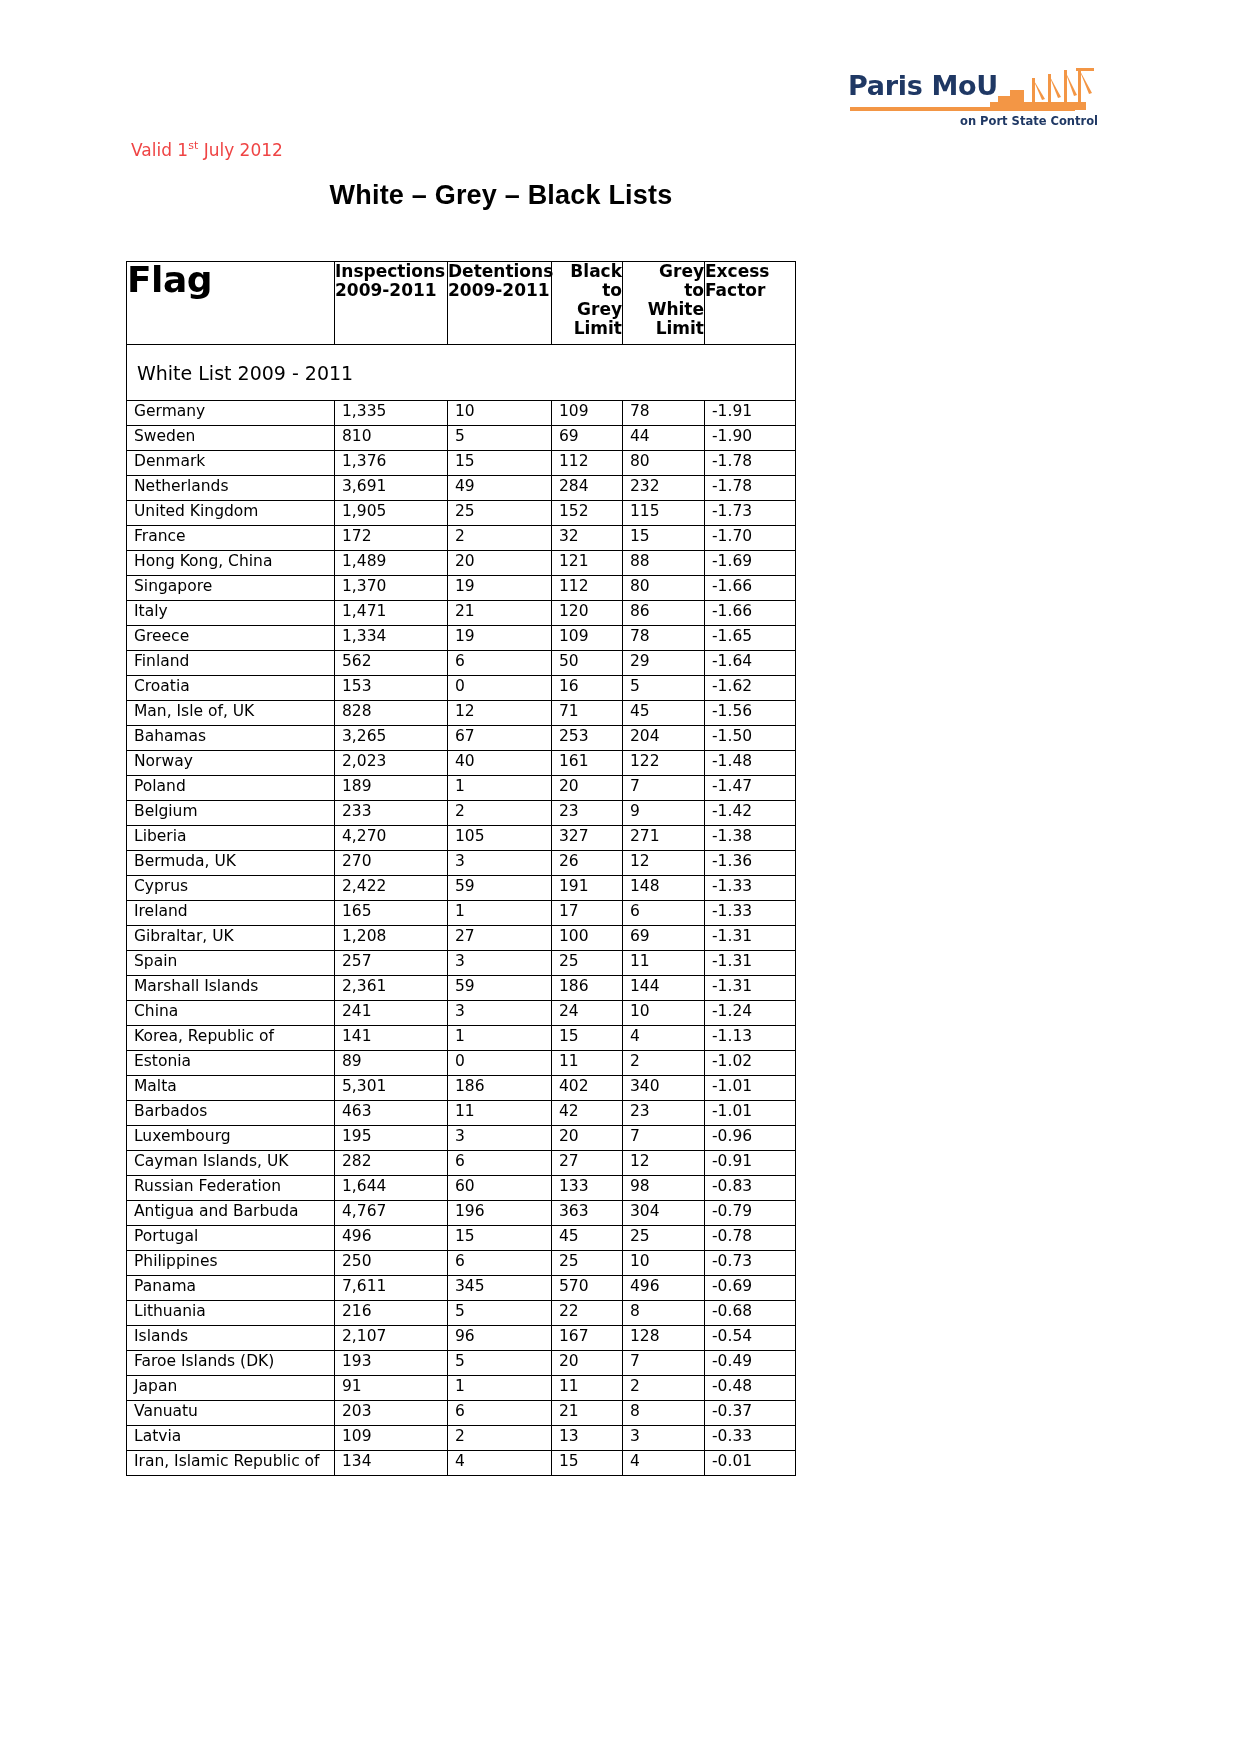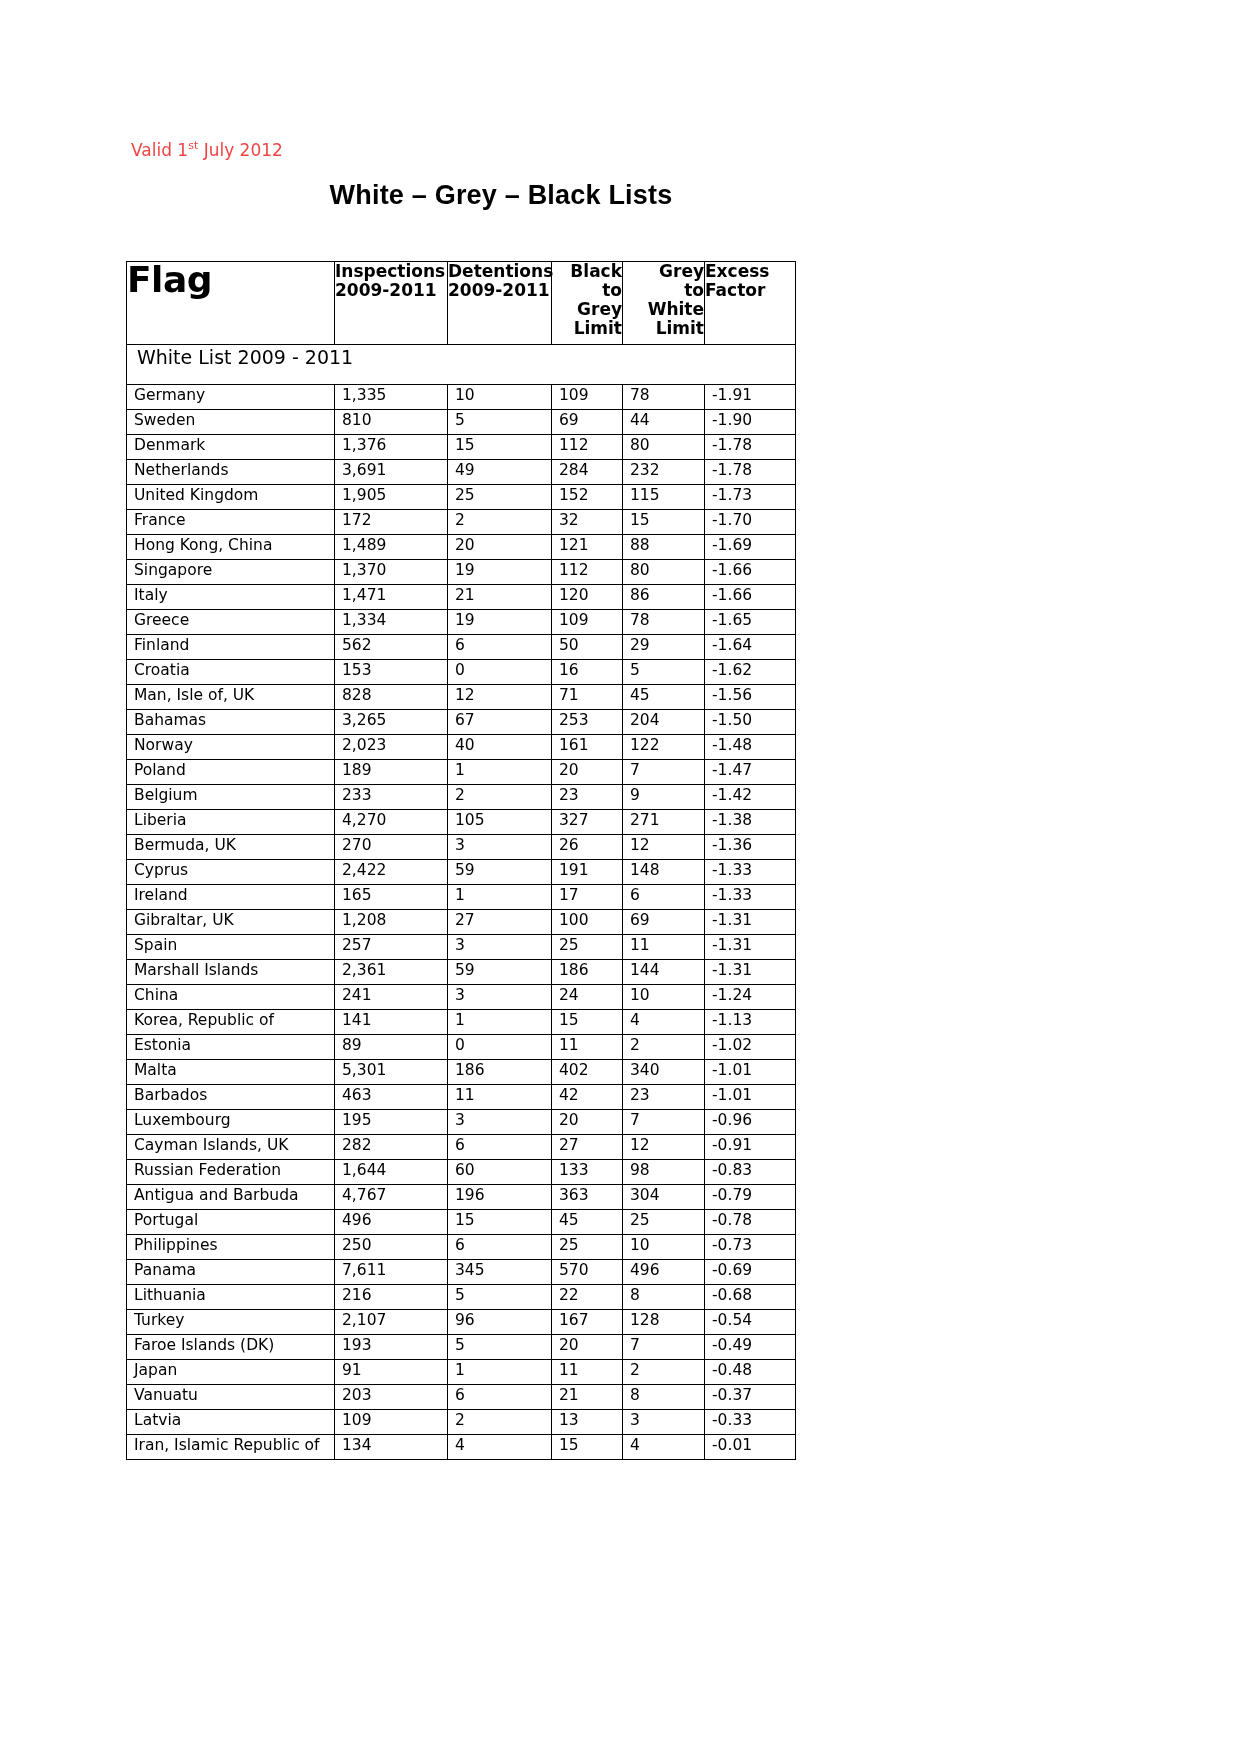--- a/index.html
+++ b/index.html
@@ -143,39 +143,56 @@
     letter-spacing: -0.5px;
     padding-top: 10px;
     padding-left: 9px;
     line-height: 1;
   }
   th.right-head { text-align: right; }
 
   tr.section-row td {
     font-size: 19px;
     font-weight: normal;
-    padding: 2px 0 7px 10px;
+    padding: 18px 0 7px 10px;
     height: 30px;
     line-height: 1.1;
   }
 
   tbody.data td {
     font-size: 15.5px;
     line-height: 1.15;
     padding: 2px 0 3px 7px;
     height: 19px;
     white-space: normal;
   }
   tbody.data td.num { padding-left: 7px; }
 </style>
 </head>
 <body>
 
 <div class="page">
 
+  <div class="logo-block">
+    <div class="logo-wordmark">Paris MoU</div>
+    <div class="logo-rule"></div>
+    <svg class="logo-art" viewBox="0 0 110 44">
+      <path d="M2 44 L2 36 L10 36 L10 30 L22 30 L22 24 L36 24 L36 36 L98 36 L98 44 Z" fill="#F39645"></path>
+      <path d="M44 36 L44 12 L47 12 L47 36 Z" fill="#F39645"></path>
+      <path d="M60 36 L60 8 L63 8 L63 36 Z" fill="#F39645"></path>
+      <path d="M76 36 L76 4 L79 4 L79 36 Z" fill="#F39645"></path>
+      <path d="M90 36 L90 2 L93 2 L93 36 Z" fill="#F39645"></path>
+      <path d="M45 13 L57 33 L54 34 Z" fill="#F39645"></path>
+      <path d="M61 9 L73 31 L70 32 Z" fill="#F39645"></path>
+      <path d="M77 5 L89 29 L86 30 Z" fill="#F39645"></path>
+      <path d="M91 3 L104 27 L101 28 Z" fill="#F39645"></path>
+      <rect x="88" y="2" width="18" height="3" fill="#F39645"></rect>
+    </svg>
+    <div class="logo-tagline">on Port State Control</div>
+  </div>
 
   <div class="valid-line"><span>Valid 1</span><sup>st</sup><span> July 2012</span></div>
 
   <div class="doc-title"><span>White – Grey – Black Lists</span></div>
 
   <div class="table-wrap">
     <table class="lists">
       <colgroup>
         <col class="c-flag">
           <col class="c-insp">
@@ -509,21 +526,21 @@
           </tr>
           <tr>
             <td>Lithuania</td>
             <td class="num">216</td>
             <td class="num">5</td>
             <td class="num">22</td>
             <td class="num">8</td>
             <td class="num">-0.68</td>
           </tr>
           <tr>
-            <td>Turkey</td>
+            <td>Islands</td>
             <td class="num">2,107</td>
             <td class="num">96</td>
             <td class="num">167</td>
             <td class="num">128</td>
             <td class="num">-0.54</td>
           </tr>
           <tr>
             <td>Faroe Islands (DK)</td>
             <td class="num">193</td>
             <td class="num">5</td>

